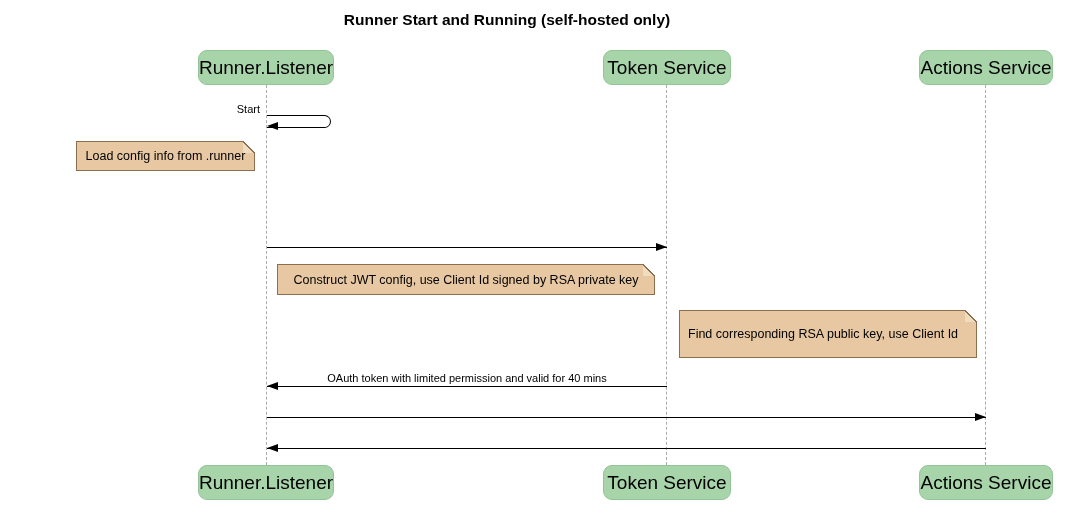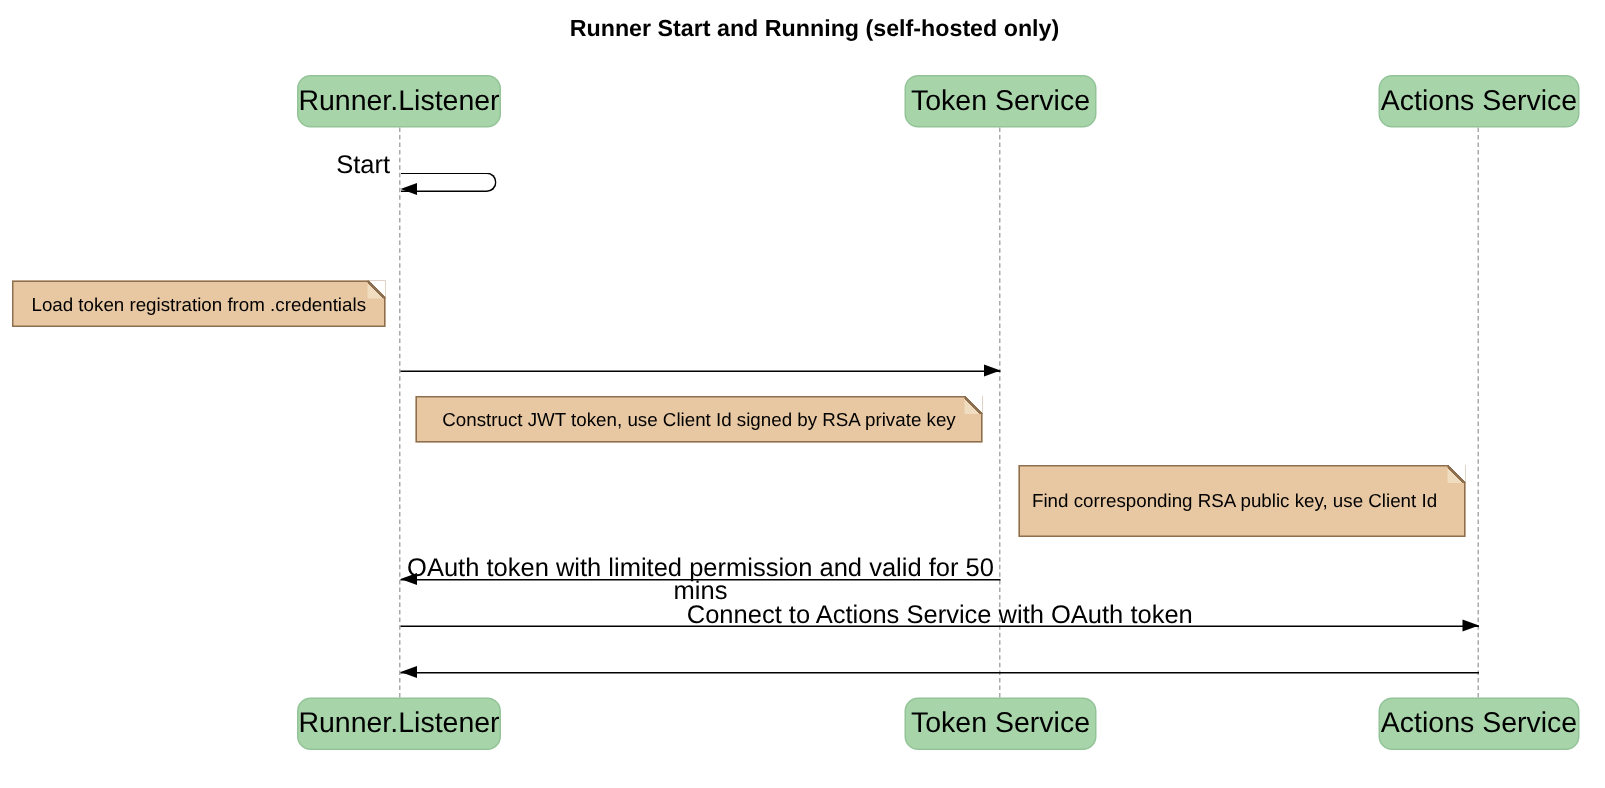--- a/index.html
+++ b/index.html
@@ -5,21 +5,21 @@
   html,body { margin:0; padding:0; background:#fff; }
   .canvas {
     position:relative; width:1070px; height:525px;
     background: var(--background, #fff);
     font-family: "Liberation Sans", sans-serif;
     color: var(--text, #000);
     overflow:hidden;
   }
   .title {
     position:absolute; left:0; top:11px; width:1014px;
-    text-align:center; font-size:15.5px; font-weight:bold;padding-left:36px;
+    text-align:center; font-size:15.5px; font-weight:bold;
   }
   .lifeline {
     position:absolute; top:85px; height:380px; width:0;
     border-left:1px dashed var(--lifeline, #aaa);
   }
   .participant {
     position:absolute; height:35px; border-radius:9px;
     background: var(--participant-fill, #a8d4aa);
     border:1px solid var(--participant-border, #93c498);
     display:flex; align-items:center; justify-content:center;
@@ -33,21 +33,21 @@
     font-size:12.5px; line-height:16px;
   }
   .note::before {
     content:""; position:absolute; top:-1px; right:-1px; width:12px; height:12px;
     background: linear-gradient(to bottom left,
       var(--background, #fff) 46%,
       var(--note-border, #8d6e4e) 46% 58%,
       #f0dcbe 58%);
   }
   .note.multiline { flex-direction:column; align-items:flex-start; justify-content:center; padding:5px 8px; }
-  .msg-label { position:absolute; font-size:17px; line-height:15px; text-align:center; }
+  .msg-label { position:absolute; font-size:11px; line-height:15px; text-align:center; }
   .msg-line  { position:absolute; height:0; border-top:1.3px solid var(--message-line, #000); }
   .arrow { position:absolute; width:0; height:0; }
   .arrow-right { border-top:4.5px solid transparent; border-bottom:4.5px solid transparent;
                  border-left:11px solid var(--message-line, #000); }
   .arrow-left  { border-top:4.5px solid transparent; border-bottom:4.5px solid transparent;
                  border-right:11px solid var(--message-line, #000); }
   .self-loop {
     position:absolute; left:267px; top:115px; width:64px; height:13px;
     border:1.3px solid var(--message-line, #000); border-left:none;
     border-radius:0 9px 9px 0; box-sizing:border-box;
@@ -65,37 +65,36 @@
   <div class="lifeline" style="left:985px"></div>
 
   <div class="participant" style="left:198px;top:50px;width:136px">Runner.Listener</div>
   <div class="participant" style="left:603px;top:50px;width:128px">Token Service</div>
   <div class="participant" style="left:919px;top:50px;width:134px">Actions Service</div>
 
   <div class="msg-label" style="left:160px;top:102px;width:100px;text-align:right">Start</div>
   <div class="self-loop"></div>
   <div class="arrow arrow-left" style="left:267px;top:122px"></div>
 
+  <div class="note" style="left:76px;top:141px;width:179px;height:30px">Load config info from .runner</div>
 
-  <div class="note" style="left:8px;top:187px;width:249px;height:31px">Load token registration from .credentials</div>
 
   <div class="msg-line" style="left:267px;top:247px;width:400px"></div>
   <div class="arrow arrow-right" style="left:656px;top:243px"></div>
 
-  <div class="note" style="left:277px;top:264px;width:378px;height:31px">Construct JWT token, use Client Id signed by RSA private key</div>
+  <div class="note" style="left:277px;top:264px;width:378px;height:31px">Construct JWT config, use Client Id signed by RSA private key</div>
 
   <div class="note multiline" style="left:679px;top:310px;width:298px;height:48px">
     <span>Find corresponding RSA public key, use Client Id</span>
   </div>
 
-  <div class="msg-label" style="left:267px;top:371px;width:400px">OAuth token with limited permission and valid for 50 mins</div>
+  <div class="msg-label" style="left:267px;top:371px;width:400px">OAuth token with limited permission and valid for 40 mins</div>
   <div class="msg-line" style="left:267px;top:386px;width:400px"></div>
   <div class="arrow arrow-left" style="left:267px;top:382px"></div>
 
-  <div class="msg-label" style="left:267px;top:402px;width:719px">Connect to Actions Service with OAuth token</div>
   <div class="msg-line" style="left:267px;top:417px;width:719px"></div>
   <div class="arrow arrow-right" style="left:975px;top:413px"></div>
 
   <div class="msg-line" style="left:267px;top:448px;width:719px"></div>
   <div class="arrow arrow-left" style="left:267px;top:444px"></div>
 
   <div class="participant" style="left:198px;top:465px;width:136px">Runner.Listener</div>
   <div class="participant" style="left:603px;top:465px;width:128px">Token Service</div>
   <div class="participant" style="left:919px;top:465px;width:134px">Actions Service</div>
 

